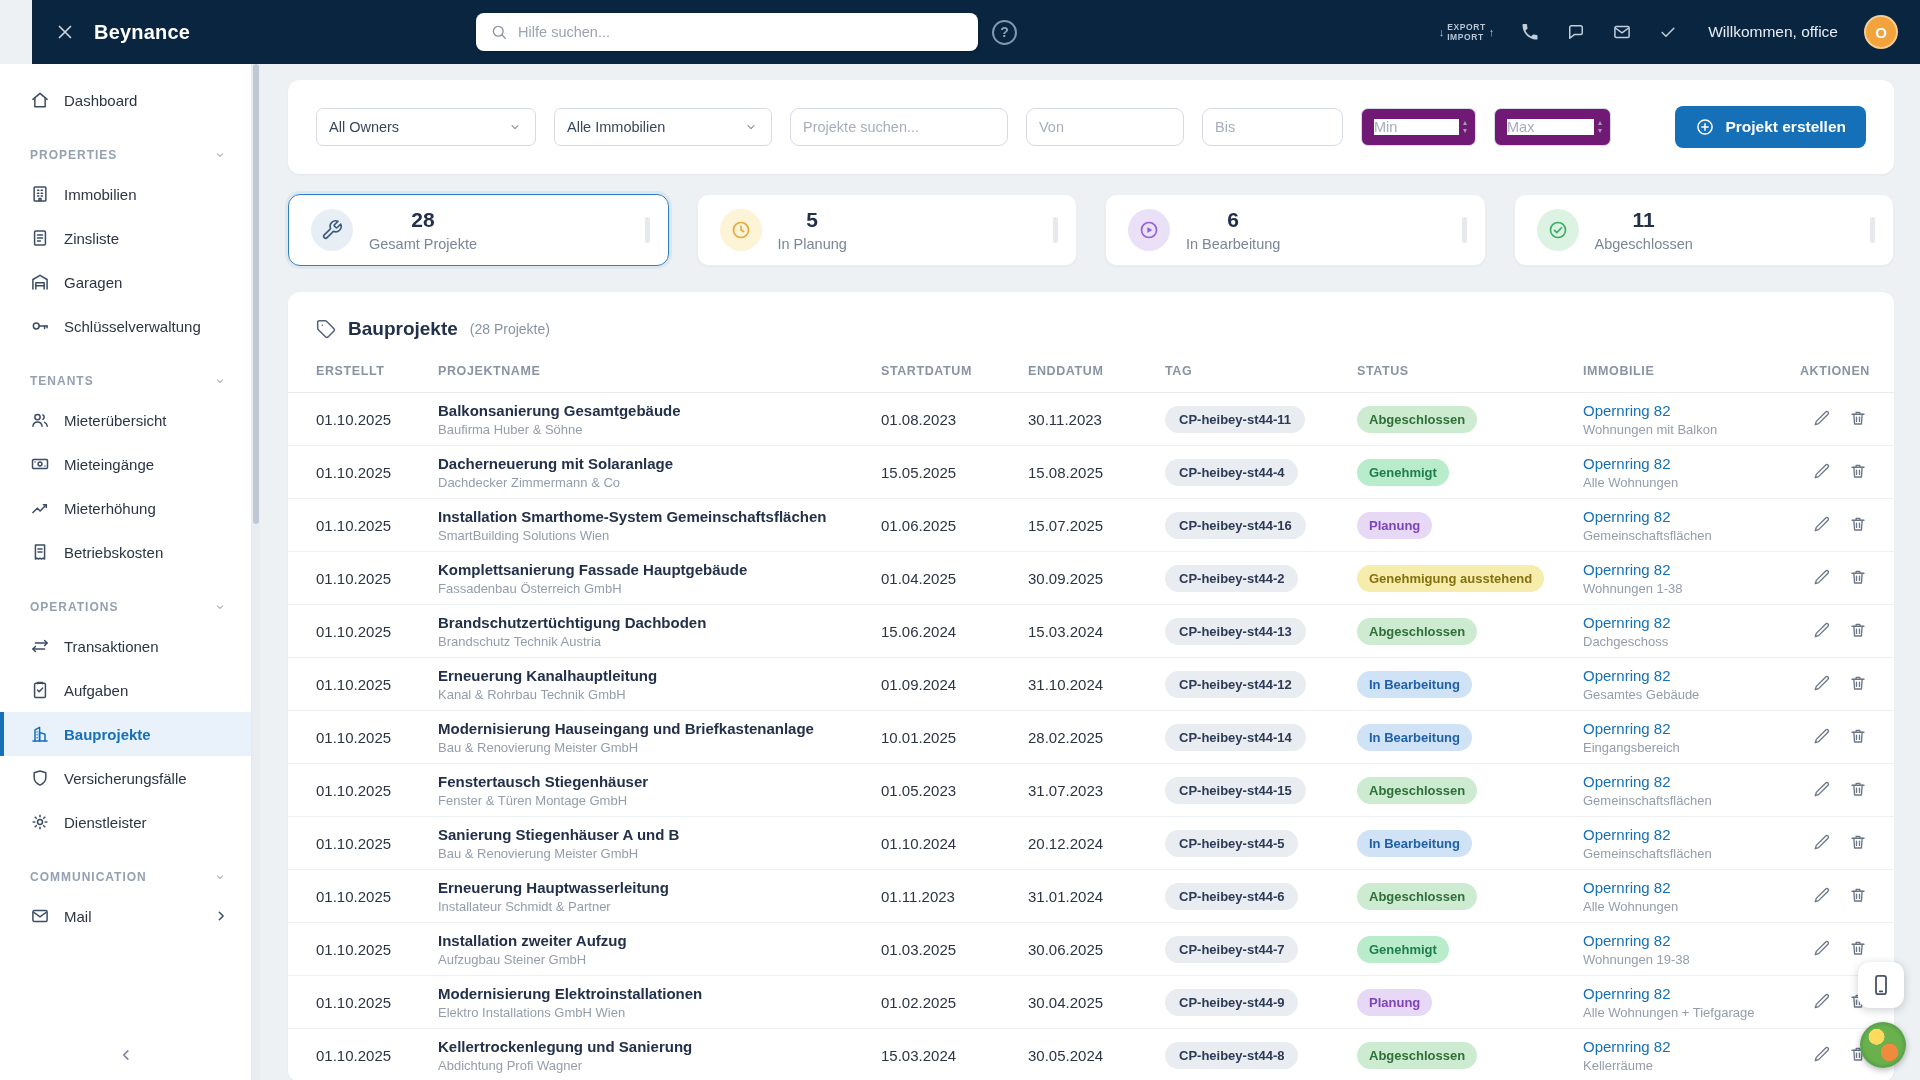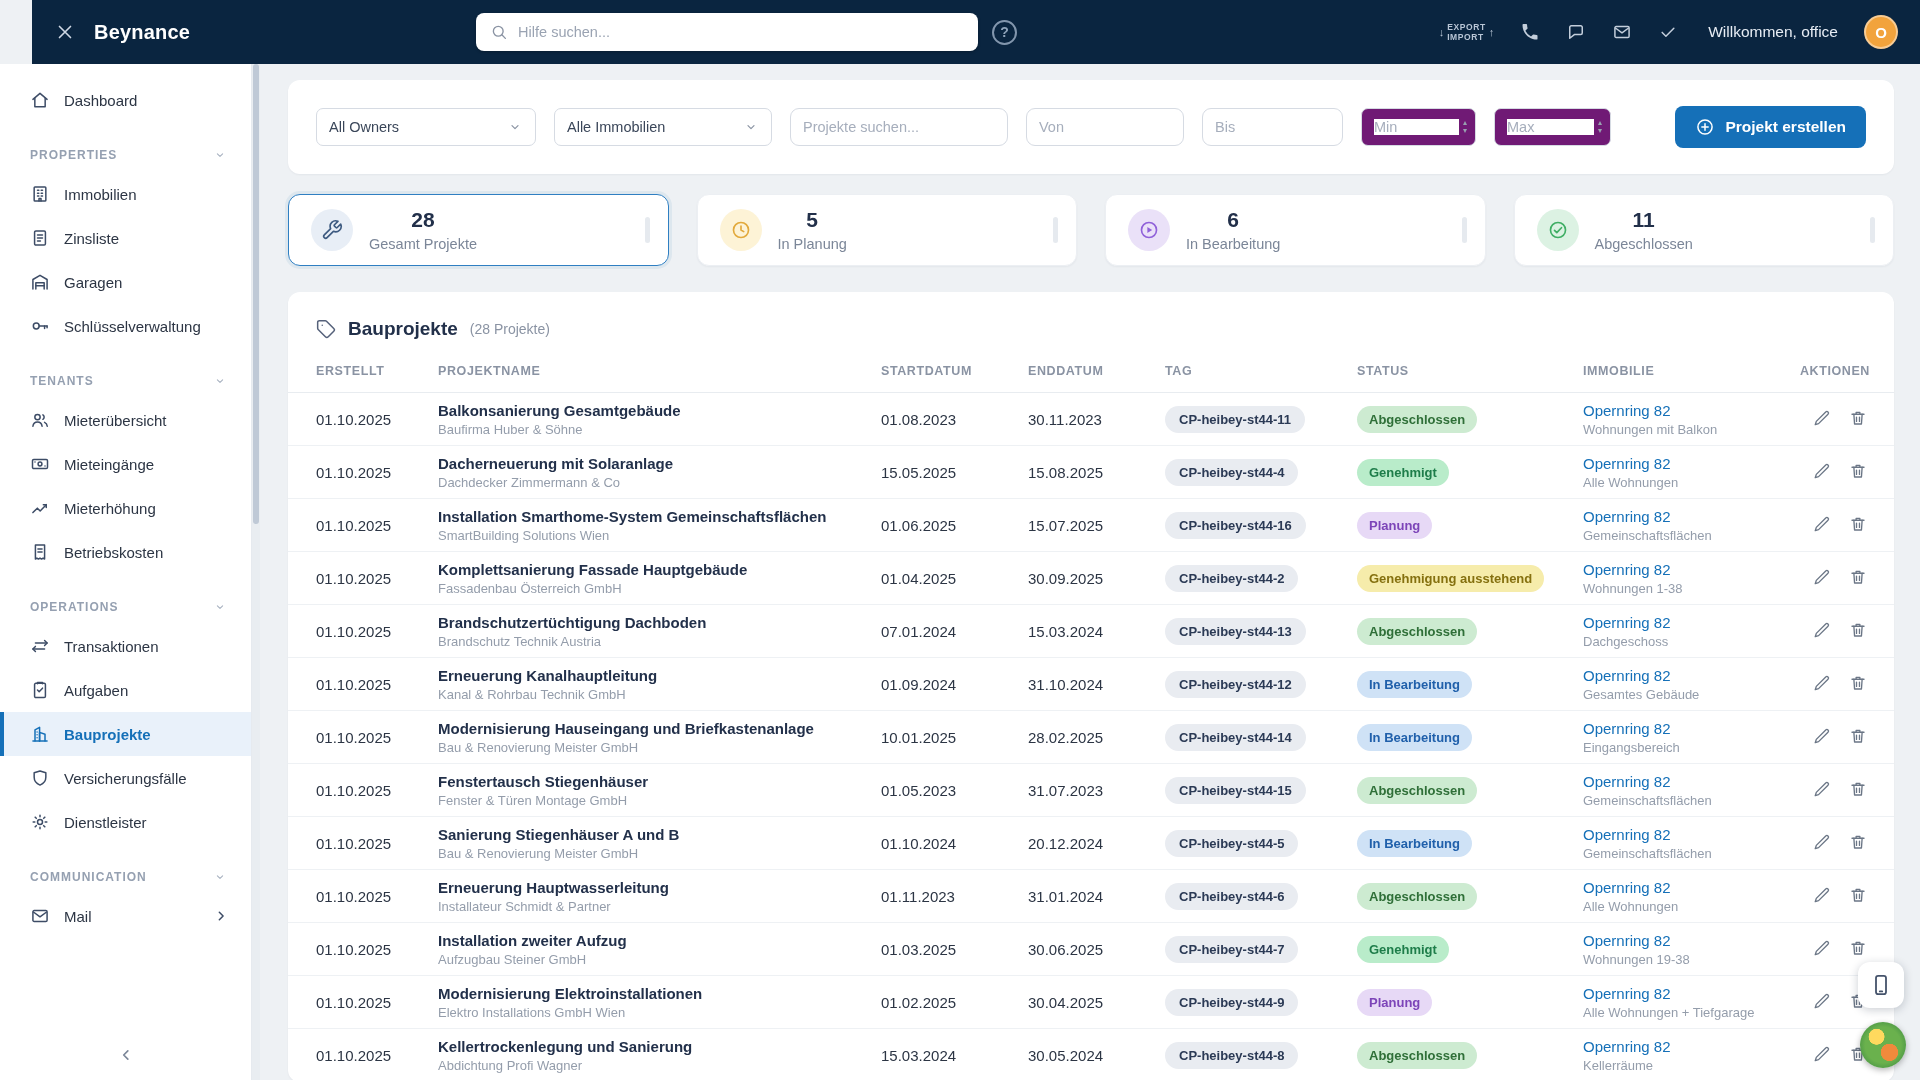--- a/index.html
+++ b/index.html
@@ -604,21 +604,21 @@
                   <path d="M10 11v5.5M14 11v5.5"></path>
                 </svg></button>
        </td>
      </tr>
           <tr>
        <td>01.10.2025</td>
        <td>
          <div class="p-name">Brandschutzertüchtigung Dachboden</div>
          <div class="p-sub">Brandschutz Technik Austria</div>
        </td>
-       <td>07.01.2024</td>
+       <td>15.06.2024</td>
        <td>15.03.2024</td>
        <td><span class="tag-pill">CP-heibey-st44-13</span></td>
        <td><span class="status-pill" style="background:#cdebd1;color:#2f6f38">Abgeschlossen</span></td>
        <td>
          <a class="prop-link">Opernring 82</a>
          <div class="p-sub">Dachgeschoss</div>
        </td>
        <td>
          <button class="act"><svg viewBox="0 0 24 24" fill="none" stroke="currentColor" stroke-width="1.8" stroke-linecap="round" stroke-linejoin="round">
                   <path d="M17 3.9a2.1 2.1 0 0 1 3 3L7.4 19.5 3 20.9l1.4-4.4z"></path>

